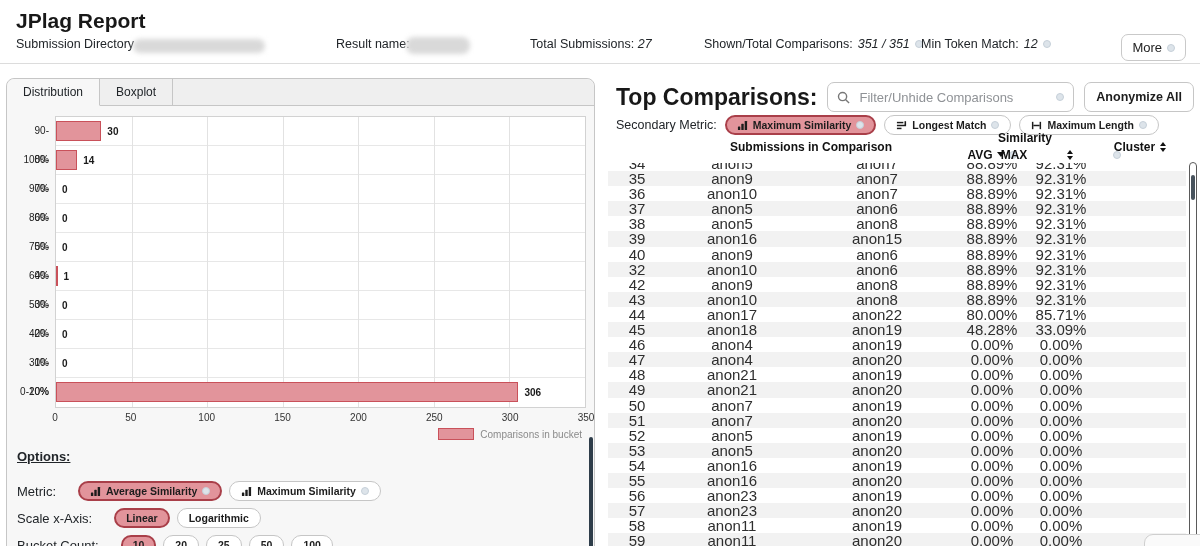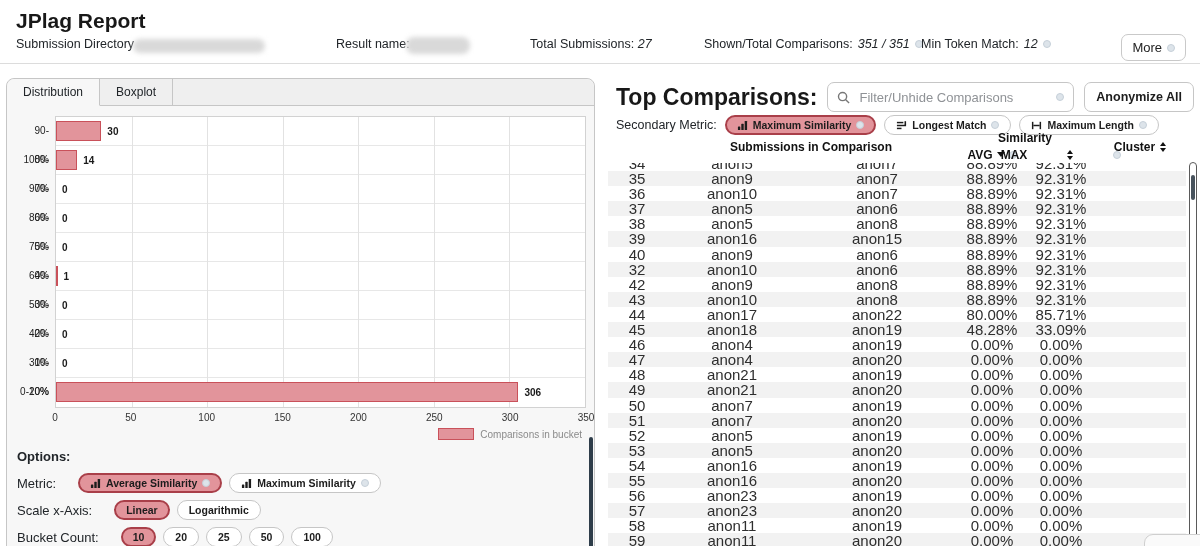--- a/index.html
+++ b/index.html
@@ -49,21 +49,21 @@
   .plot-row { height:29px; position:relative; border-bottom:1px solid #e7e7e7; }
   .plot-row:last-child { border-bottom:none; }
   .bar { position:absolute; left:0; top:4px; height:20px; background:#e2949b; border:1px solid #c9515a; z-index:2; }
   .bar-val { position:absolute; top:0; height:29px; line-height:29px; font-size:10px; font-weight:700; color:#1a1a1a; z-index:3; }
   .axis-row { position:relative; height:17px; margin-left:40px; font-size:10px; color:#333; }
   .tick { position:absolute; top:4px; transform:translateX(-50%); }
   .legend { display:flex; justify-content:flex-end; align-items:center; gap:6px; margin:3px 4px 0 0; font-size:10px; color:#8a8a8a; }
   .legend-swatch { width:36px; height:12px; background:#e2949b; border:1px solid #c9515a; }
 
   .options { margin:9px 0 0 10px; font-size:13px; }
-  .options-heading { font-weight:700; margin-bottom:9px; }
+  .options-heading { font-weight:700; text-decoration:underline; margin-bottom:17px; }
   .opt-row { display:flex; align-items:center; gap:22px; margin-bottom:7px; }
   .left-scroll-thumb { position:absolute; right:1px; top:358px; width:4px; height:122px; background:#2e3d4a; border-radius:2px; cursor:pointer; }
 
   
   .right-panel { position:absolute; left:608px; top:76px; right:0; bottom:0; }
   .tc-header { position:absolute; top:6px; left:8px; right:6px; display:flex; align-items:center; gap:10px; }
   .tc-title { font-size:23px; font-weight:700; white-space:nowrap; color:#181818; }
   .search-box { flex:1; display:flex; align-items:center; height:30px; border:1px solid #c6c6c6;
     border-radius:7px; background:#fff; padding:0 9px; gap:7px; }
   .search-box input { flex:1; border:none; outline:none; font-size:13px; color:#333; background:transparent;

